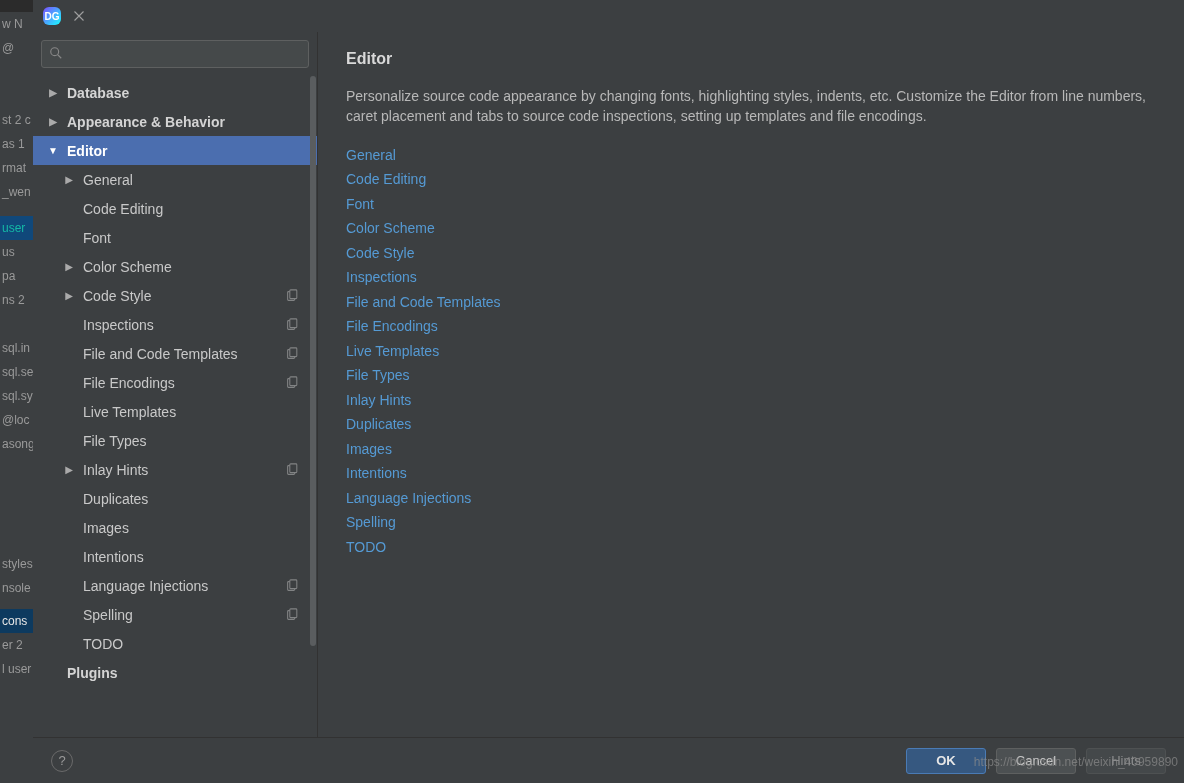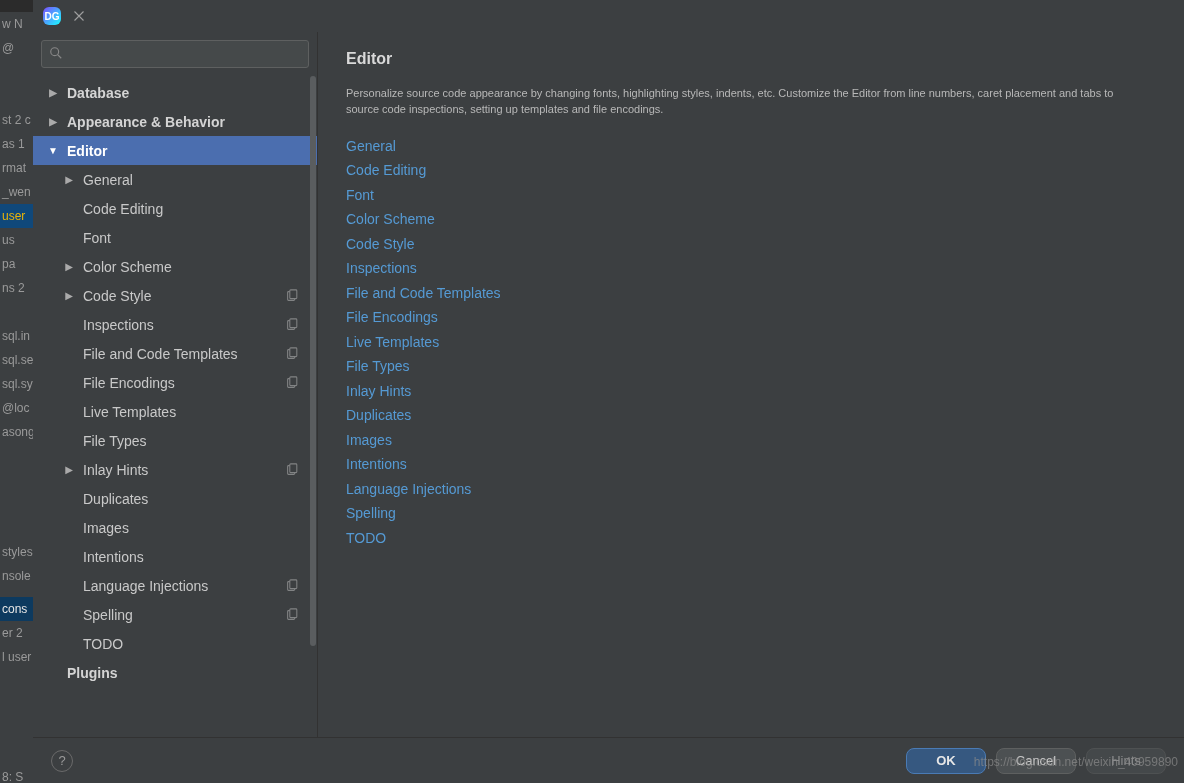--- a/index.html
+++ b/index.html
@@ -18,21 +18,21 @@
     position: absolute;
     left: 0; top: 12px;
     width: 33px;
     height: 100%;
     background: #3c3f41;
     overflow: hidden;
     color: #9a9a9a;
     font-size: 12px;
   }
   .bg-strip .row { height: 24px; line-height: 24px; padding-left: 2px; white-space: nowrap; }
-  .bg-strip .row.sel { background: #10487a; color: #eab308; }
+  .bg-strip .row.sel { background: #10487a; color: #14b8a6; margin-top: 12px; }
   .bg-strip .row.sel2 { background: #0d3a5f; color: #e6e6e6; margin-top: 9px; }
   
   .dialog {
     position: absolute;
     left: 33px;
     top: 0;
     right: 0;
     bottom: 0;
     background: #3c3f41;
     display: flex;
@@ -153,21 +153,21 @@
     overflow-y: auto;
     color: #bbbbbb;
   }
   .content h1 {
     font-size: 16px;
     font-weight: 600;
     color: #d9d9d9;
     margin-bottom: 18px;
   }
   .content .desc {
-    font-size: 11px;
+    font-size: 14px;
     line-height: 1.45;
     color: #b8b8b8;
     margin-bottom: 16px;
     max-width: 800px;
   }
   .content .links a {
     display: block;
     color: #559ad4;
     text-decoration: none;
     font-size: 14px;
@@ -192,21 +192,21 @@
     cursor: pointer;
   }
   .button-bar .spacer { flex: 1; }
   .btn {
     min-width: 80px;
     height: 26px;
     padding: 0 16px;
     border: 1px solid #5e6060;
     background: #4c5052;
     color: #c8c8c8;
-    border-radius: 8px;
+    border-radius: 3px;
     font-size: 13px;
     cursor: pointer;
     display: flex; align-items: center; justify-content: center;
   }
   .btn.primary {
     background: #365880;
     border-color: #4a7bb5;
     color: #e6e6e6;
     font-weight: 600;
   }

